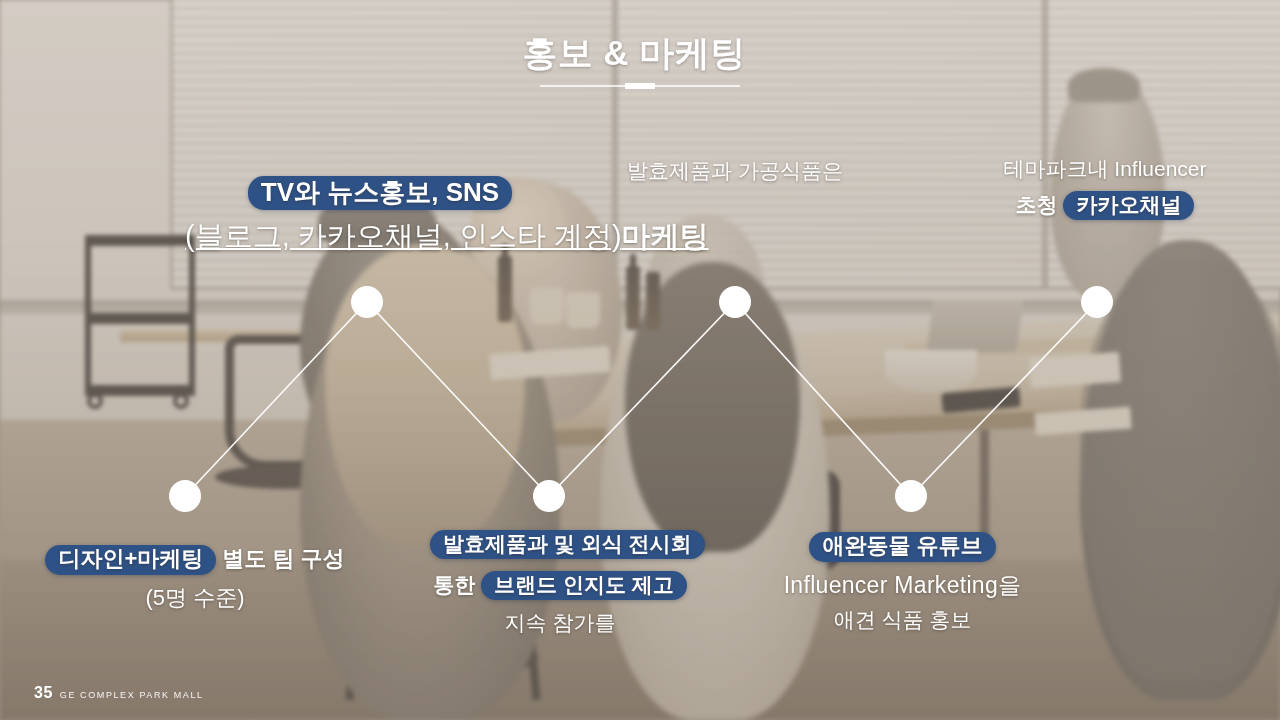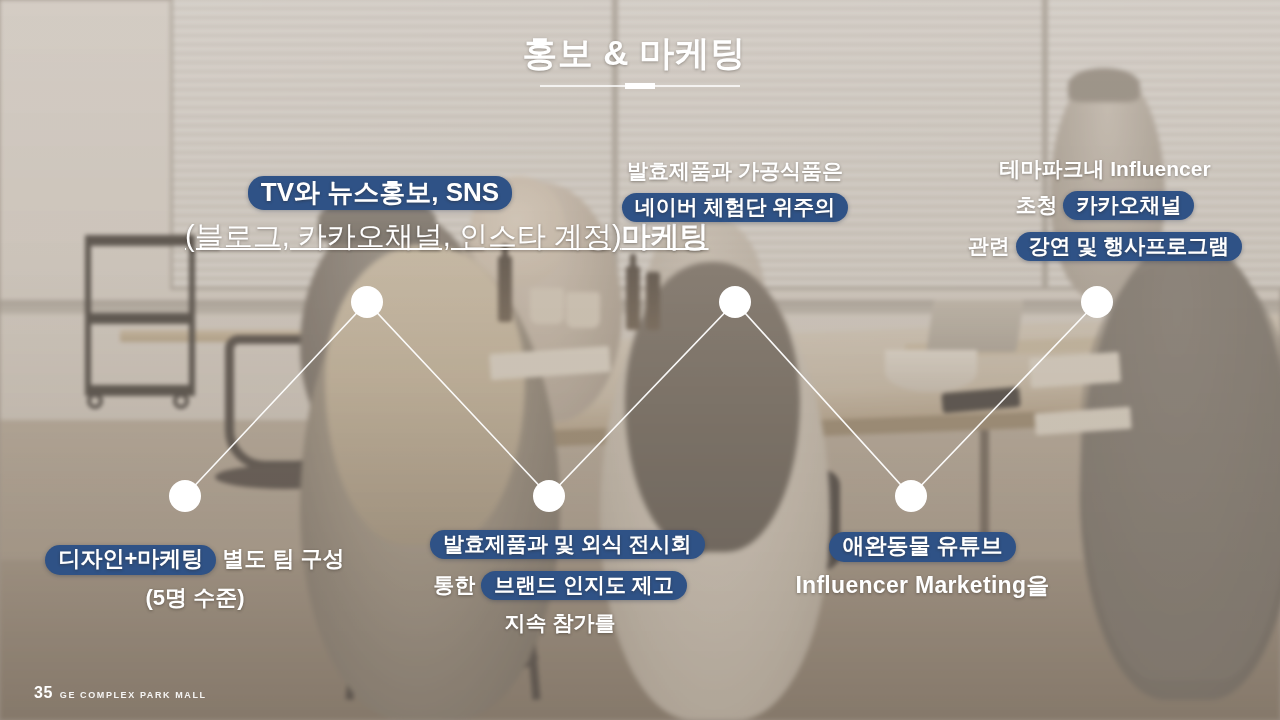--- a/index.html
+++ b/index.html
@@ -196,45 +196,45 @@
   }
   .blk .ln:last-child{ margin-bottom:0; }
 
   .hl{
     position:relative; display:inline-block; padding:3px 13px 5px 13px;
     border-radius:16px;
     background:#2f5286;
     box-shadow:0 1px 4px rgba(25,40,70,.35);
   }
   .bold{ font-weight:bold; }
-  .reg{ font-weight:bold; }
+  .reg{ font-weight:normal; }
   .light{ font-weight:normal; }
 
   
   #blk-tv   { left:185px;  top:176px; width:390px; font-size:23px; }
   #blk-tv .l1{ font-size:26px; }
   #blk-tv .l2{ font-size:29px;text-decoration:underline; }
 
   #blk-fer  { left:600px;  top:160px; width:270px; font-size:21px; }
   #blk-cel  { left:960px;  top:158px; width:290px; font-size:21px; }
 
   #blk-dsg  { left:30px;   top:545px; width:330px; font-size:22px; }
   #blk-exh  { left:430px;  top:530px; width:260px; font-size:21px; }
-  #blk-pet  { left:775px;  top:532px; width:295px; font-size:22px; }
-  #blk-pet .l2{ font-size:23px; font-weight:bold; letter-spacing:.3px; }
+  #blk-pet  { left:755px;  top:532px; width:295px; font-size:22px; }
+  #blk-pet .l2{ font-size:23px; font-weight:normal; letter-spacing:.3px; }
   #blk-pet .l3{ font-size:21px; }
 
   
   .footer{
     position:absolute; left:34px; bottom:18px;
     display:flex; align-items:baseline; gap:7px;
     color:#fff;
   }
   .footer .pg{ font-size:16px; font-weight:bold; letter-spacing:.5px; }
-  .footer .brand{ font-size:9px; font-weight:bold; letter-spacing:1.6px; opacity:.92; }
+  .footer .brand{ font-size:9px; font-weight:normal; letter-spacing:1.6px; opacity:.92; }
 </style>
 </head>
 <body>
 
 <div class="slide">
 
   <div class="bg">
     <div class="bg-layer blur-all">
 
       <div class="wall"></div>
@@ -344,34 +344,28 @@
       </span>
       <span class="ln l2">
         <span class="light">(블로그, 카카오채널, 인스타 계정)</span><span class="bold">마케팅</span>
       </span>
     </div>
 
     <div class="blk" id="blk-fer">
       <span class="ln">
         <span class="reg">발효제품과 가공식품은</span>
       </span>
-      <span class="ln">
-        <span class="hl bold">네이버 체험단 위주의</span>
-      </span>
     </div>
 
     <div class="blk" id="blk-cel">
       <span class="ln">
         <span class="reg">테마파크내 Influencer</span>
       </span>
       <span class="ln">
         <span class="bold">초청 </span><span class="hl bold">카카오채널</span>
-      </span>
-      <span class="ln">
-        <span class="bold">관련 </span><span class="hl bold">강연 및 행사프로그램</span>
       </span>
     </div>
 
     <div class="blk" id="blk-dsg">
       <span class="ln">
         <span class="hl bold">디자인+마케팅</span><span class="bold"> 별도 팀 구성</span>
       </span>
       <span class="ln">
         <span class="reg">(5명 수준)</span>
       </span>
@@ -387,20 +381,23 @@
       <span class="ln">
         <span class="reg">지속 참가를</span>
       </span>
     </div>
 
     <div class="blk" id="blk-pet">
       <span class="ln l1">
         <span class="hl bold">애완동물 유튜브</span>
       </span>
       <span class="ln l2">Influencer Marketing을</span>
+      <span class="ln l3">
+        <span class="reg">애견 식품 홍보</span>
+      </span>
     </div>
 
     <div class="footer">
       <span class="pg">35</span>
       <span class="brand">GE COMPLEX PARK MALL</span>
     </div>
 
   </div>
 </div>
 

